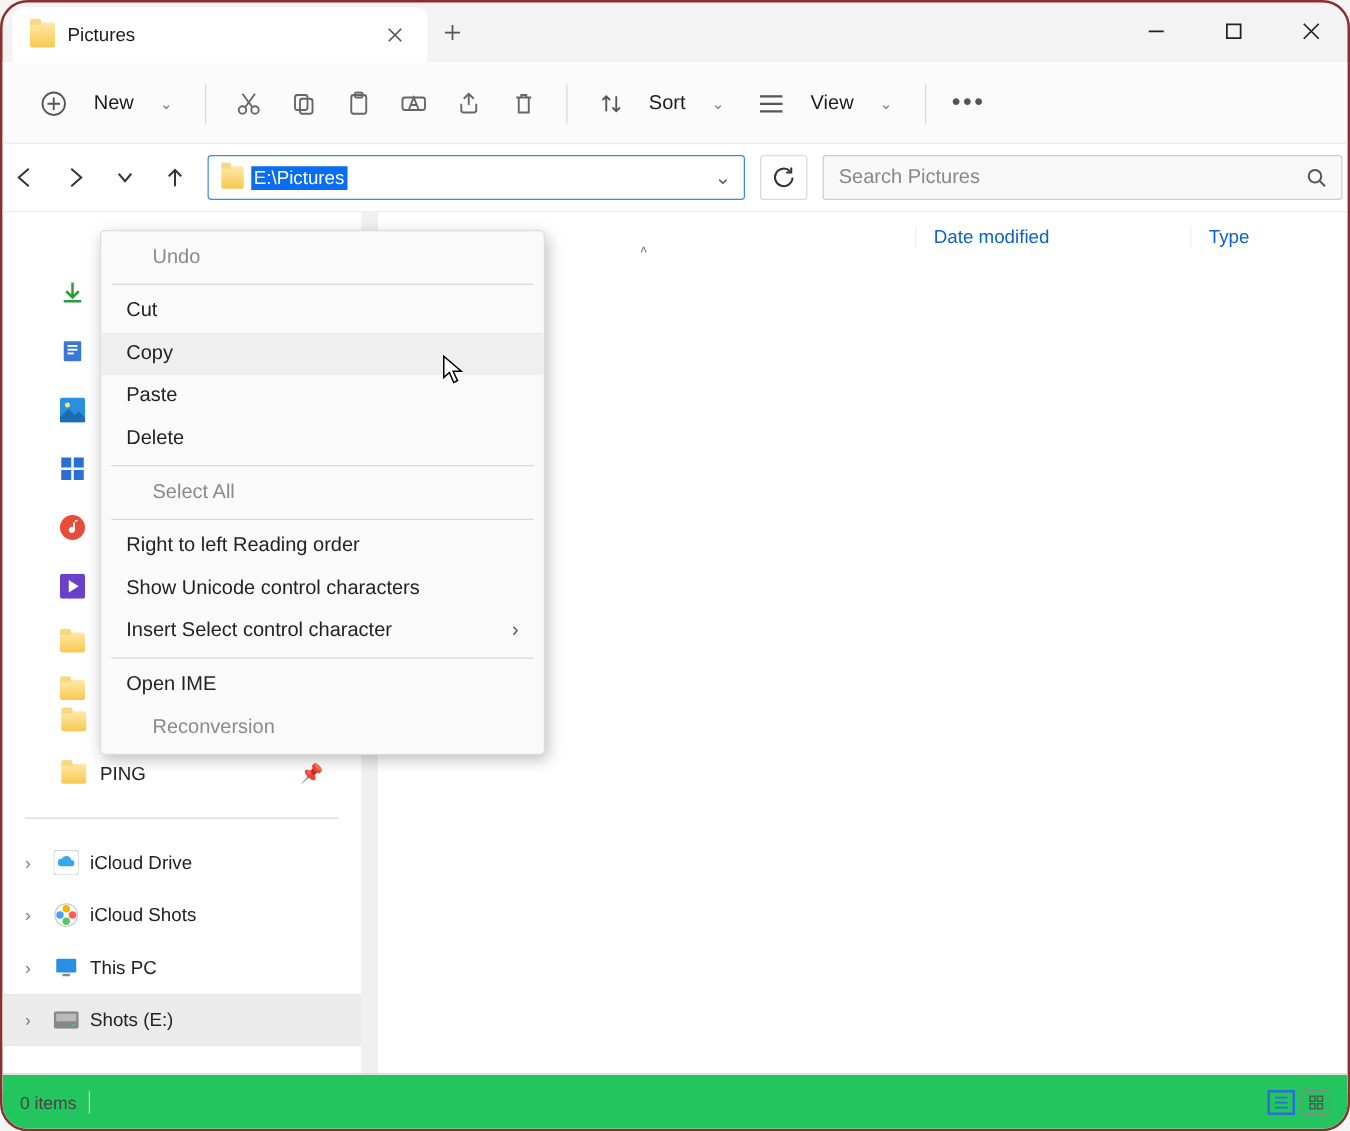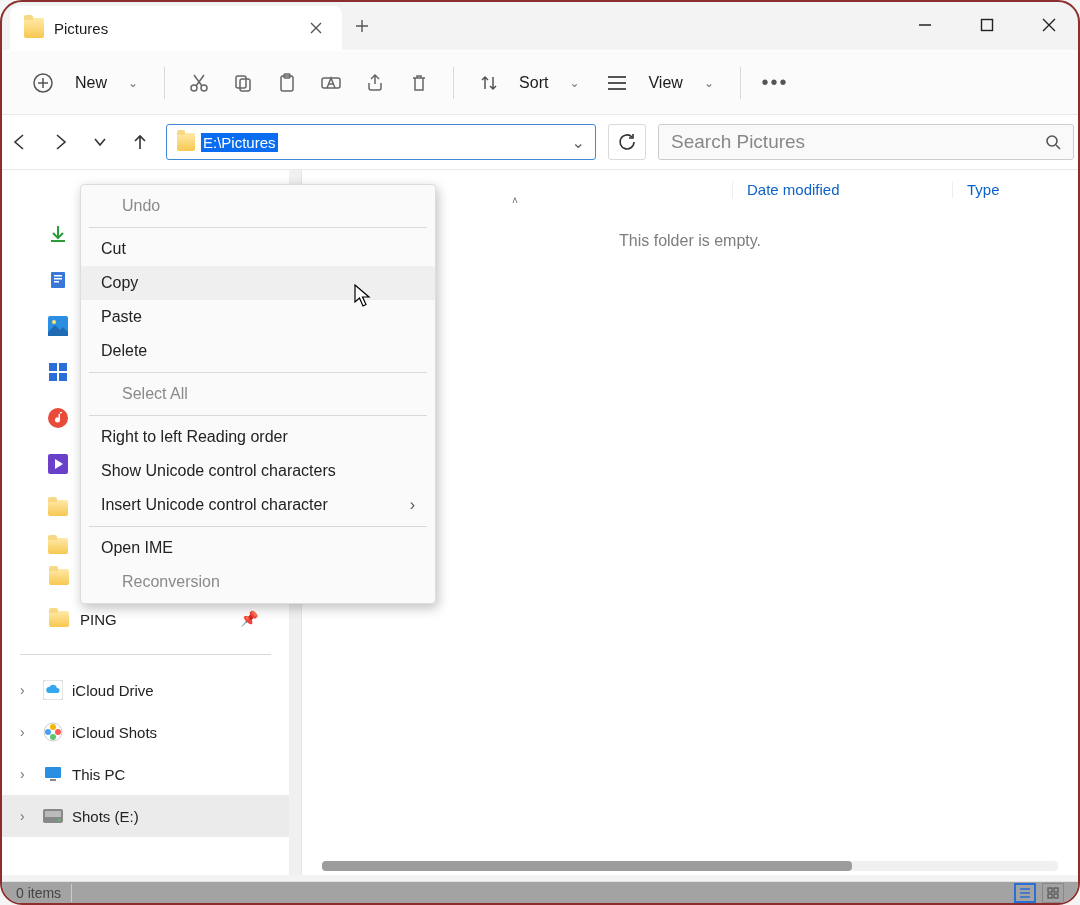--- a/index.html
+++ b/index.html
@@ -68,21 +68,21 @@
   .addr-text{
     background:var(--blue-select);color:#fff;padding:1px 2px;
     font-size:15px;
   }
   .addr-chev{position:absolute;right:10px;color:#666;}
   .refresh-box{width:38px;height:36px;border:1px solid var(--sep);border-radius:3px;display:flex;align-items:center;justify-content:center;}
   .search-box{
     flex:1;height:36px;border:1px solid #ccc;border-radius:3px;
     display:flex;align-items:center;padding:0 12px;color:#888;background:#faf9f9;
   }
-  .search-box span{flex:1;font-size:19px;}
+  .search-box span{flex:1;font-size:16px;}
 
   
   .content{position:absolute;top:168px;bottom:28px;left:0;right:0;display:flex;background:#fff;}
   .sidebar{width:300px;border-right:1px solid #e6e6e6;position:relative;padding-top:54px;}
   .side-item{
     height:42px;display:flex;align-items:center;padding-left:46px;gap:10px;font-size:15px;color:#222;
   }
   .side-item .ico{width:22px;height:22px;display:flex;align-items:center;justify-content:center;}
   .side-item.sel{background:#ebebeb;}
   .side-item .pin{position:absolute;right:30px;color:#777;}
@@ -98,21 +98,21 @@
   .col-headers{height:38px;display:flex;align-items:center;font-size:15px;color:#444;}
   .col-name{flex:0 0 430px;text-align:right;padding-right:18px;position:relative;color:var(--col-header);}
   .col-name .sort-up{position:absolute;left:210px;top:6px;color:#666;font-size:10px;}
   .col-date{flex:0 0 220px;color:var(--col-header);border-left:1px solid #eee;padding-left:14px;}
   .col-type{flex:1;color:var(--col-header);border-left:1px solid #eee;padding-left:14px;}
   .empty{color:#7d7d7d;font-size:16px;margin-top:24px;text-align:center;}
   .hscroll{position:absolute;bottom:4px;left:20px;right:20px;height:10px;background:#f0f0f0;border-radius:4px;}
   .hthumb{position:absolute;left:0;top:0;bottom:0;width:72%;background:#9c9c9c;border-radius:4px;}
 
   
-  .status-bar{position:absolute;left:0;right:0;bottom:0;height:22px;background:#a3a3a3;border-top:1px solid #e3e3e3;
+  .status-bar{position:absolute;left:0;right:0;bottom:0;height:44px;background:#22c55e;border-top:1px solid #e3e3e3;
     display:flex;align-items:center;padding:0 14px;font-size:14px;color:#444;}
   .view-toggles{display:flex;gap:6px;}
   .vt{width:22px;height:20px;border:1px solid #888;display:flex;align-items:center;justify-content:center;}
   .vt.active{border:2px solid #2a6fd6;}
 
   
   .ctx-menu{
     position:absolute;left:78px;top:182px;width:356px;background:#fafafa;
     border:1px solid #ddd;box-shadow:2px 4px 12px rgba(0,0,0,.25);border-radius:4px;
     padding:4px 0;font-size:16px;z-index:50;
@@ -417,21 +417,20 @@
         <div class="col-name">
           <span class="sort-up">˄</span>
         </div>
         <div class="col-date">
           <span>Date modified</span>
         </div>
         <div class="col-type">
           <span>Type</span>
         </div>
       </div>
-      <div class="empty">This folder is empty.</div>
 
       <div class="hscroll">
         <div class="hthumb"></div>
       </div>
     </div>
   </div>
 
   <div class="status-bar">
     <span>0 items</span>
     <div style="width:1px;height:18px;background:#ccc;margin:0 10px;"></div>
@@ -475,21 +474,21 @@
         <span>Select All</span>
       </div>
     <div class="ctx-sep"></div>
     <div class="ctx-item">
         <span>Right to left Reading order</span>
       </div>
     <div class="ctx-item">
         <span>Show Unicode control characters</span>
       </div>
     <div class="ctx-item">
-      <span>Insert Unicode control character</span>
+      <span>Insert Select control character</span>
       <span class="subchev">›</span>
     </div>
     <div class="ctx-sep"></div>
     <div class="ctx-item">
         <span>Open IME</span>
       </div>
     <div class="ctx-item disabled">
         <span>Reconversion</span>
       </div>
   </div>

